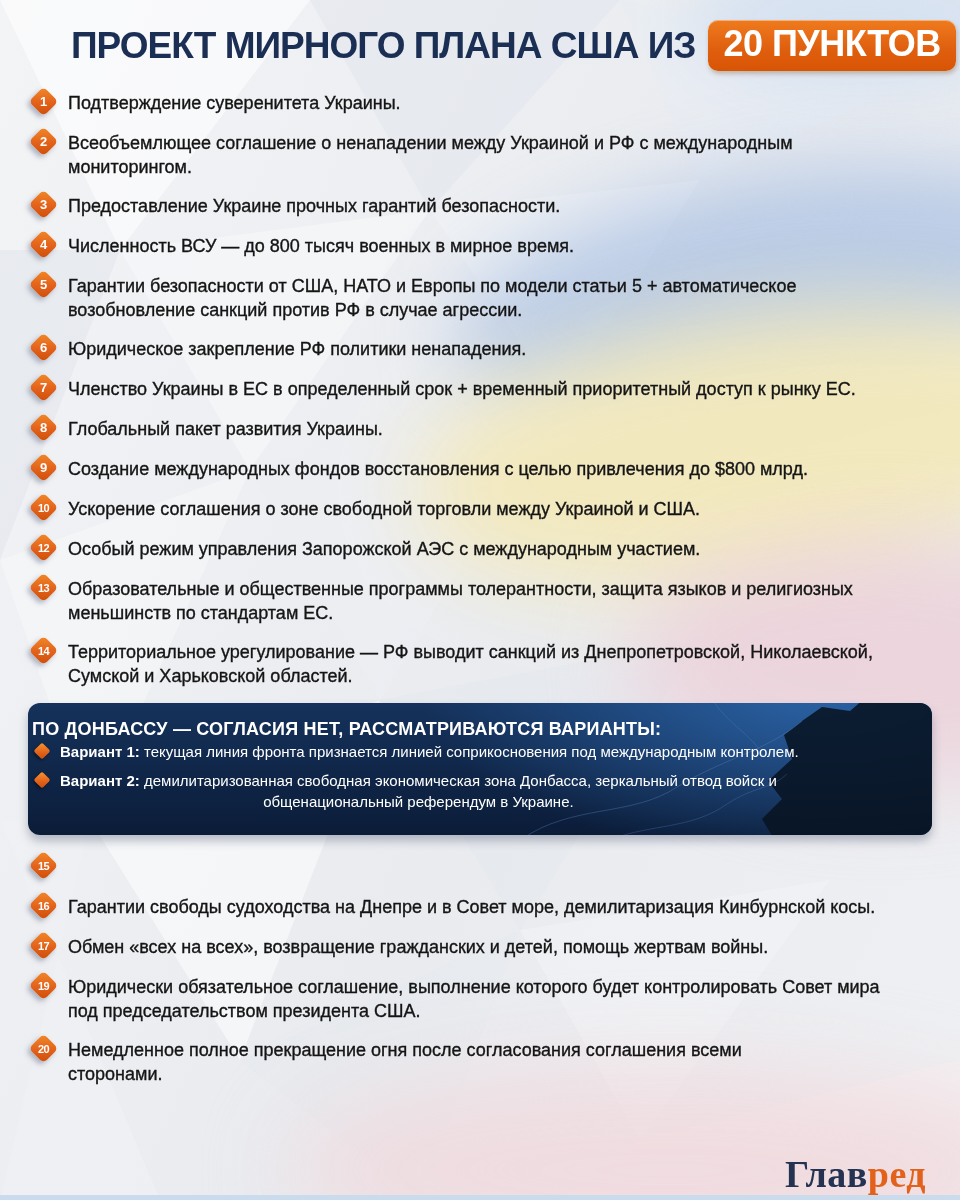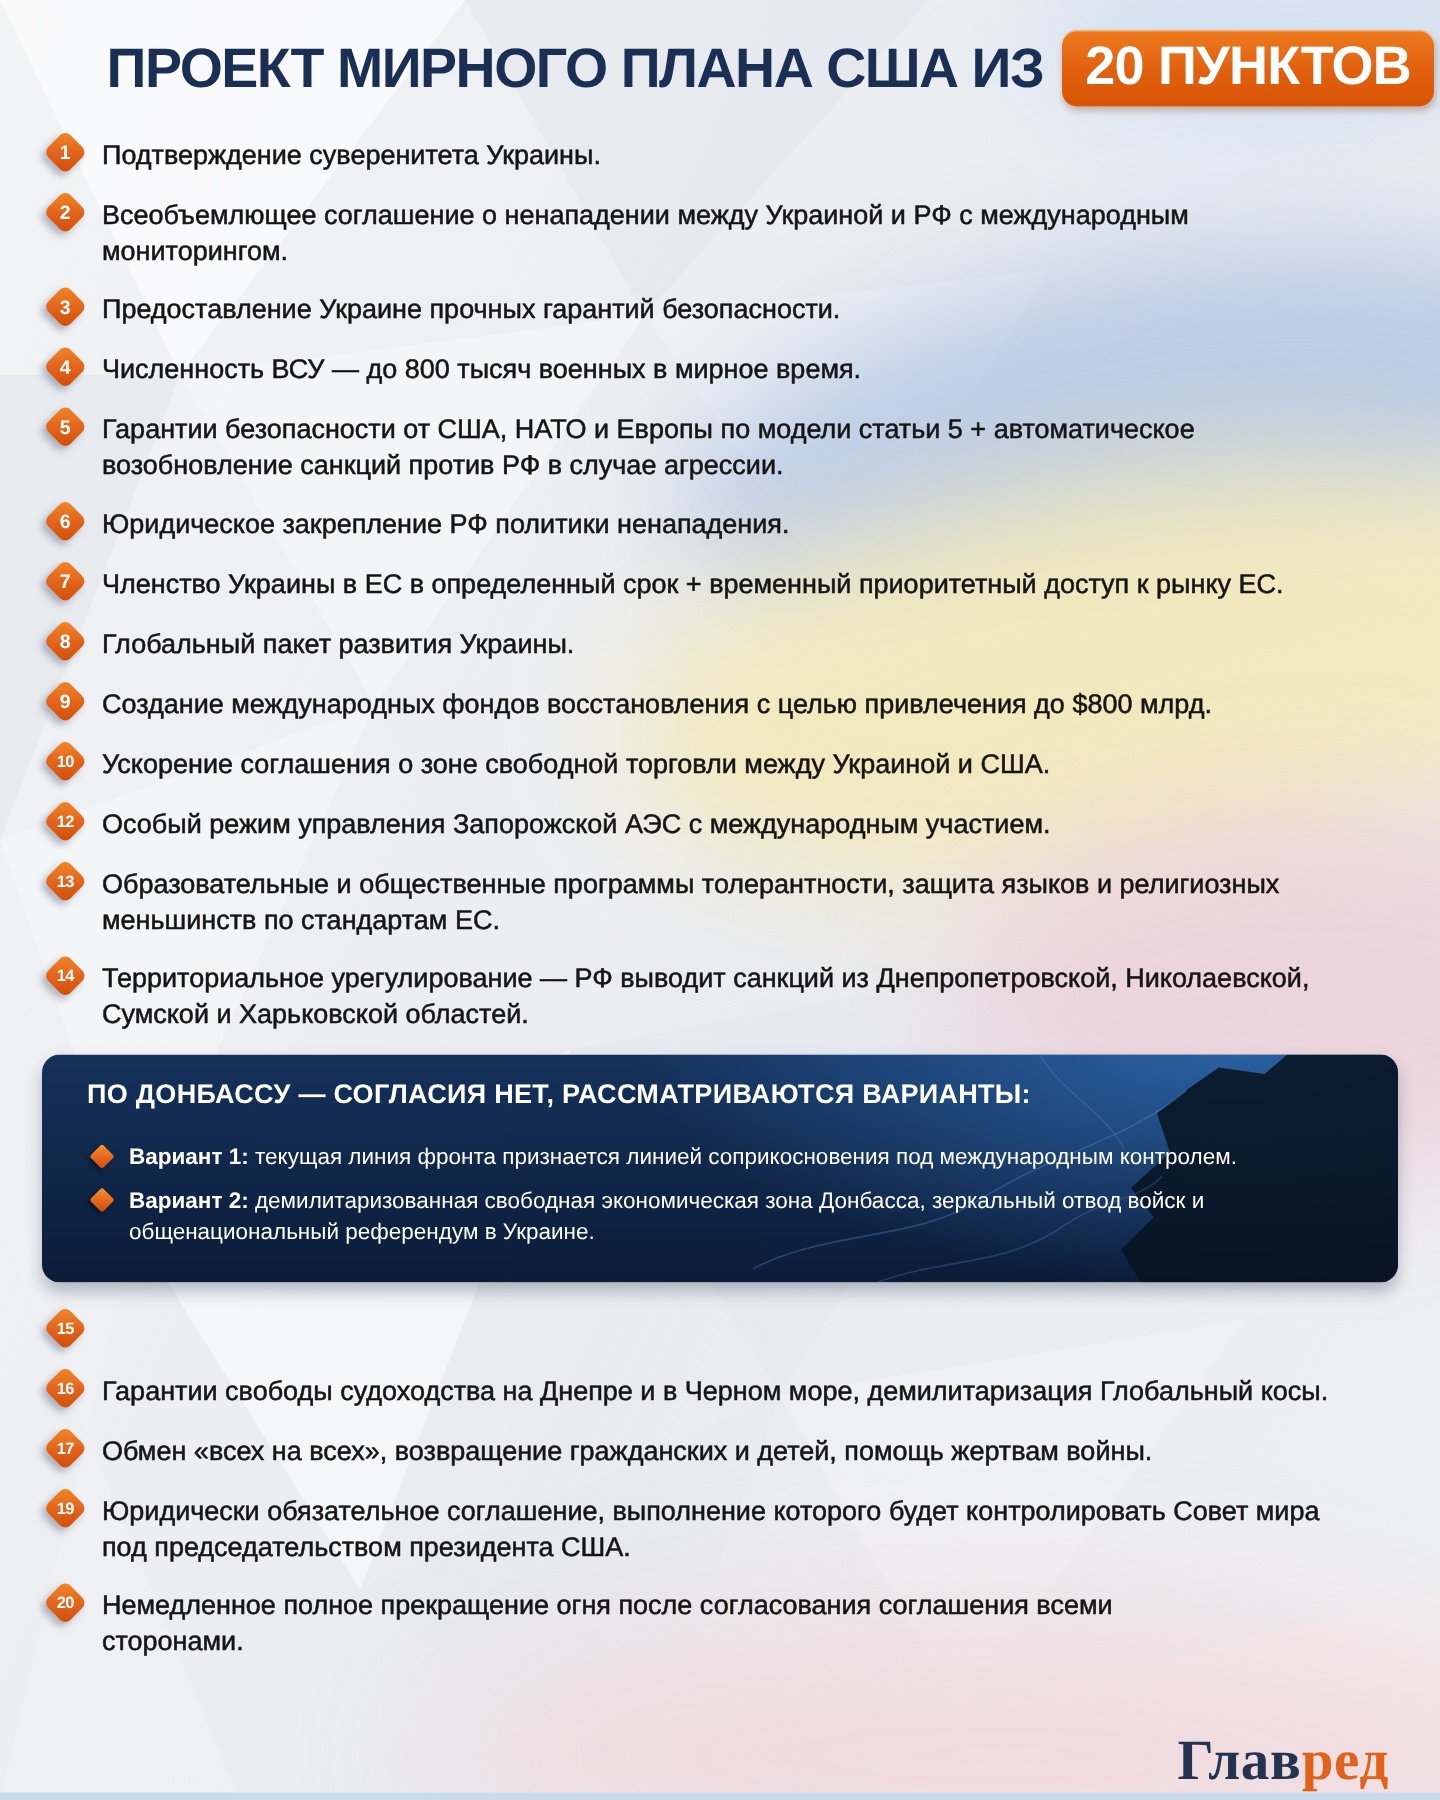--- a/index.html
+++ b/index.html
@@ -48,30 +48,30 @@
   }
   .diamond .num.two{font-size:11px;letter-spacing:-.5px;}
   .item-text{
     font-size:18px;line-height:24px;color:#151515;white-space:pre-line;
     -webkit-text-stroke:.35px #151515;
   }
 
   
   .panel{
     position:relative;margin:6px 28px 20px;border-radius:12px;overflow:hidden;
-    padding:14px 30px 15px;
+    padding:14px 4px 15px;
     background:radial-gradient(ellipse 620px 260px at 88% -10%,#2b63a6 0%,rgba(43,99,166,0) 65%),
                linear-gradient(180deg,#15325c 0%,#0b1c38 100%);
     box-shadow:0 6px 10px rgba(90,100,125,.4);
   }
   .panel svg.map{position:absolute;right:0;top:0;height:100%;width:430px;}
   .panel-heading{
     position:relative;color:#ffffff;font-size:18px;font-weight:bold;letter-spacing:.2px;line-height:24px;
   }
-  .variants{position:relative;margin-top:20px;}
+  .variants{position:relative;margin-top:0;text-align:center;}
   .variant{display:flex;align-items:flex-start;gap:8px;margin-bottom:8px;}
   .vdiamond{position:relative;flex:0 0 20px;width:20px;height:18px;margin-top:2px;}
   .vdiamond .shape{
     position:absolute;left:4px;top:2px;width:12px;height:12px;border-radius:2px;transform:rotate(45deg);
     background:linear-gradient(135deg,#f7962f 0%,#e2611b 60%,#cf4e06 100%);
     box-shadow:0 2px 3px rgba(0,0,0,.45);
   }
   .variant-text{color:#ffffff;font-size:15px;line-height:21px;white-space:pre-line;}
   .variant-text b{font-weight:bold;}
 
@@ -245,21 +245,21 @@
           <span class="diamond">
             <span class="shape"></span>
             <span class="num two">15</span>
           </span>
         </div>
         <div class="item">
           <span class="diamond">
             <span class="shape"></span>
             <span class="num two">16</span>
           </span>
-          <span class="item-text">Гарантии свободы судоходства на Днепре и в Черном море, демилитаризация Глобальный косы.</span>
+          <span class="item-text">Гарантии свободы судоходства на Днепре и в Совет море, демилитаризация Кинбурнской косы.</span>
         </div>
         <div class="item">
           <span class="diamond">
             <span class="shape"></span>
             <span class="num two">17</span>
           </span>
           <span class="item-text">Обмен «всех на всех», возвращение гражданских и детей, помощь жертвам войны.</span>
         </div>
         <div class="item">
           <span class="diamond">

